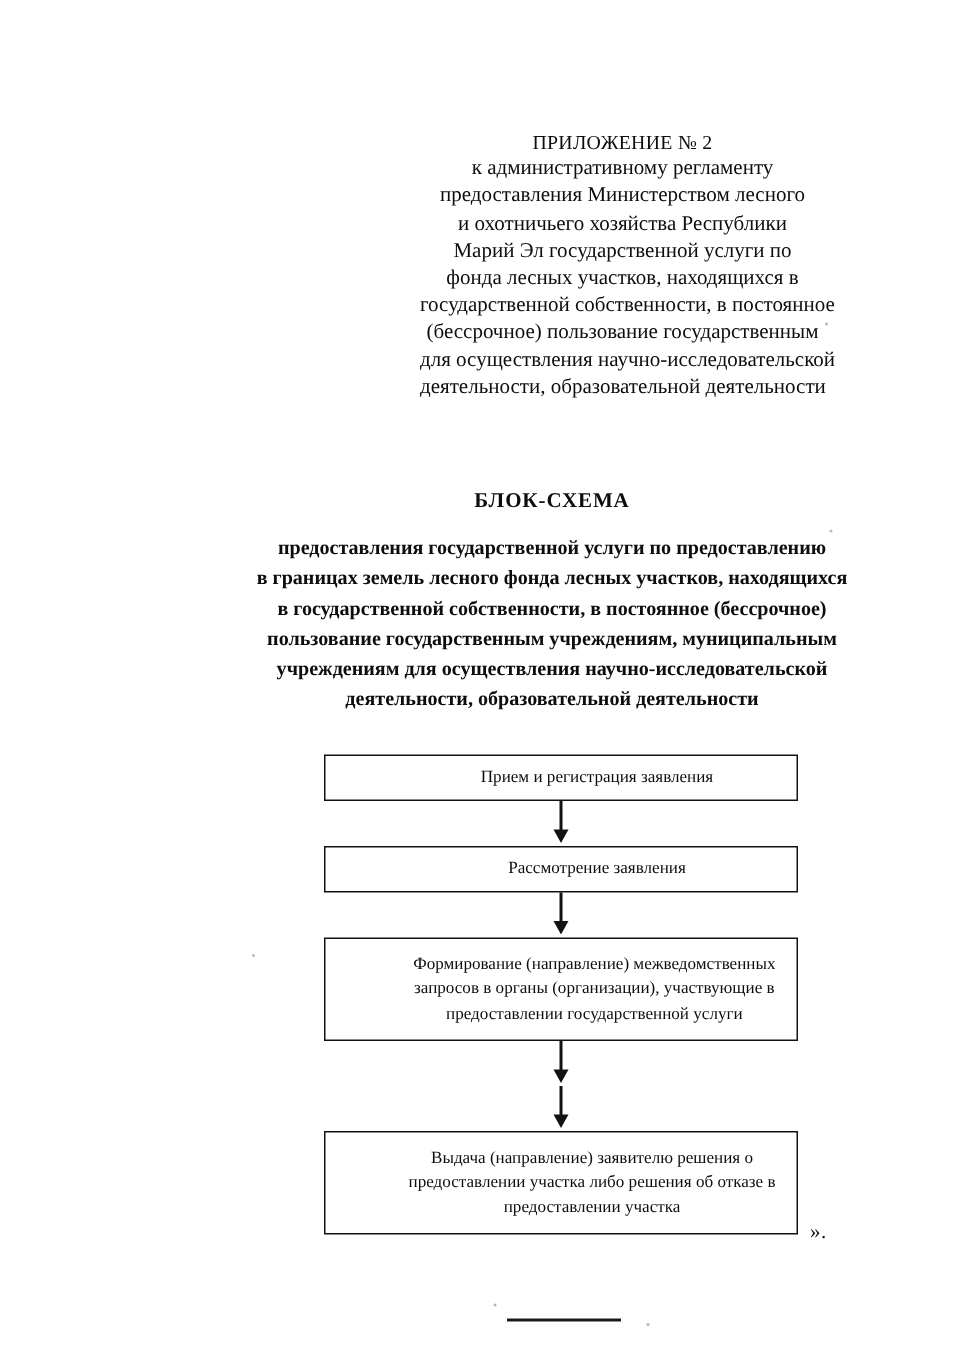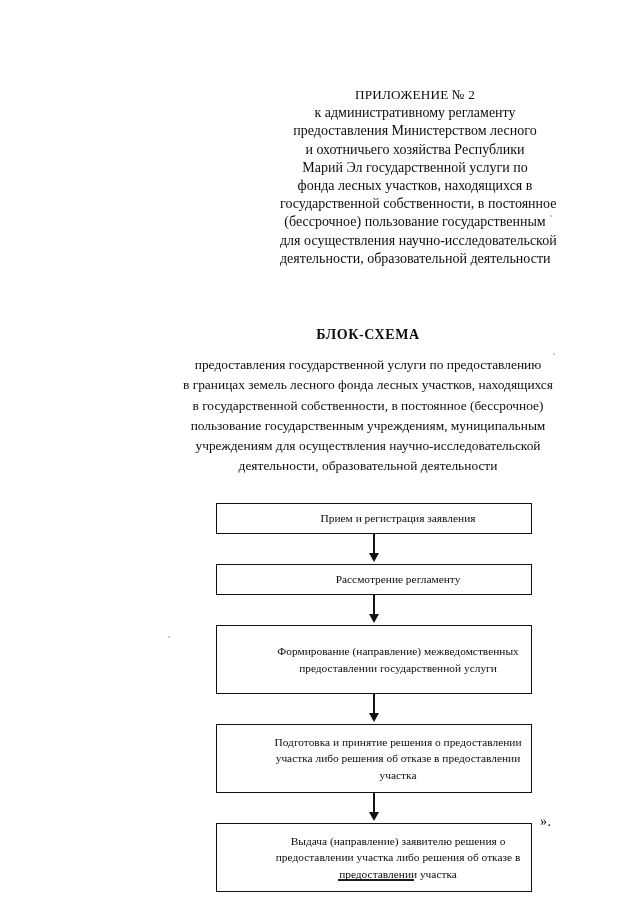--- a/index.html
+++ b/index.html
@@ -61,21 +61,21 @@
     letter-spacing: 0.6px;
   }
 
   
   .doc-subtitle {
     position: absolute;
     left: 70px;
     top: 355px;
     width: 500px;
     text-align: center;
-    font-weight: normal;
+    font-weight: bold;
     font-size: 13.4px;
     line-height: 20.3px;
   }
   .doc-subtitle .sub-line {
     white-space: nowrap;
   }
 
   
   .flowchart {
     position: absolute;
@@ -101,21 +101,21 @@
     display: block;
     padding: 0 14px;
     width: 100%;
   }
   .flow-box .box-text .tl {
     display: block;
     white-space: nowrap;
   }
 
   .box-h1 { height: 31px; }
-  .box-h3 { height: 69px; }
+  .box-h3 { height: 69px; justify-content: flex-end; }
 
   
   .connector {
     position: relative;
     height: 30px;
     width: 316px;
   }
   .connector .stem {
     position: absolute;
     left: 157.2px;
@@ -198,48 +198,42 @@
       </span>
     </div>
 
     <div class="connector">
       <span class="stem"></span>
       <span class="head"></span>
     </div>
 
     <div class="flow-box box-h1">
       <span class="box-text">
-        <span class="tl">Рассмотрение регламенту</span>
+        <span class="tl">Рассмотрение заявления</span>
       </span>
     </div>
 
     <div class="connector">
       <span class="stem"></span>
       <span class="head"></span>
     </div>
 
     <div class="flow-box box-h3">
       <span class="box-text">
         <span class="tl">Формирование (направление) межведомственных</span>
+        <span class="tl">запросов в органы (организации), участвующие в</span>
         <span class="tl">предоставлении государственной услуги</span>
       </span>
     </div>
 
     <div class="connector">
       <span class="stem"></span>
       <span class="head"></span>
     </div>
 
-    <div class="flow-box box-h3">
-      <span class="box-text">
-        <span class="tl">Подготовка и принятие решения о предоставлении</span>
-        <span class="tl">участка либо решения об отказе в предоставлении</span>
-        <span class="tl">участка</span>
-      </span>
-    </div>
 
     <div class="connector">
       <span class="stem"></span>
       <span class="head"></span>
     </div>
 
     <div class="flow-box box-h3">
       <span class="box-text">
         <span class="tl">Выдача (направление) заявителю решения о</span>
         <span class="tl">предоставлении участка либо решения об отказе в</span>

